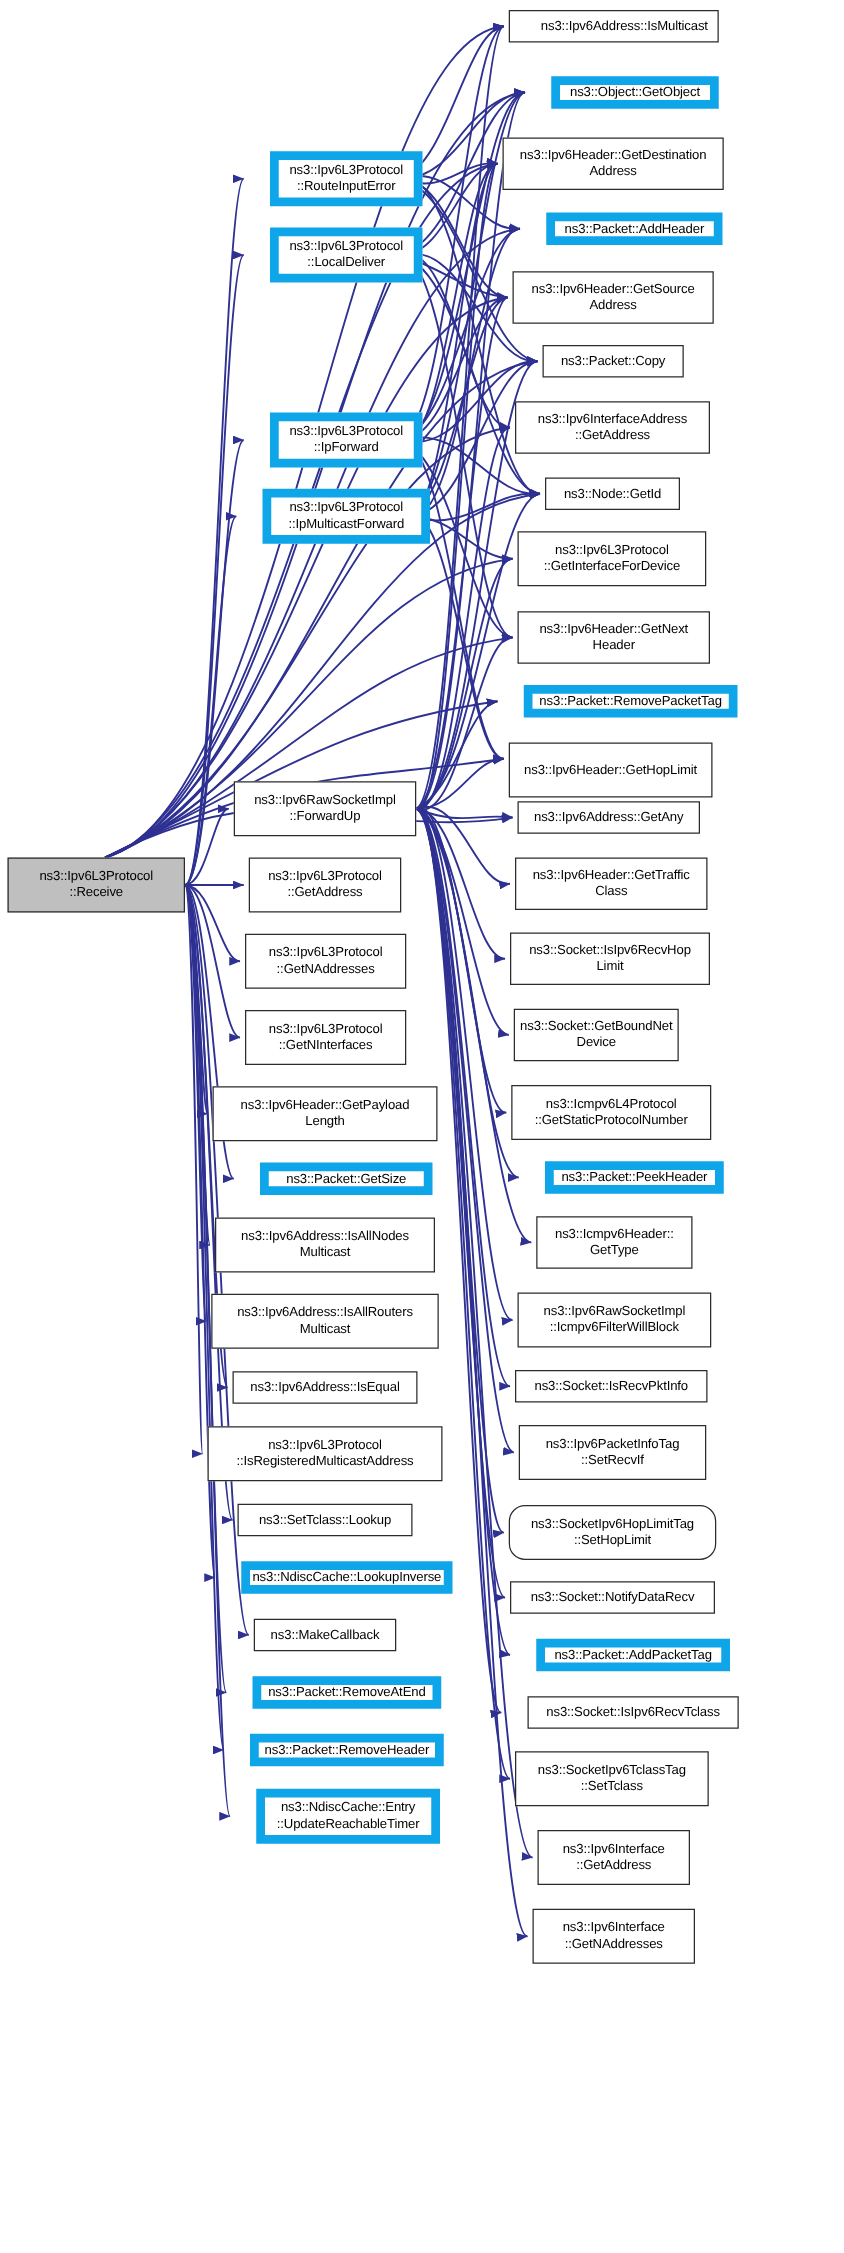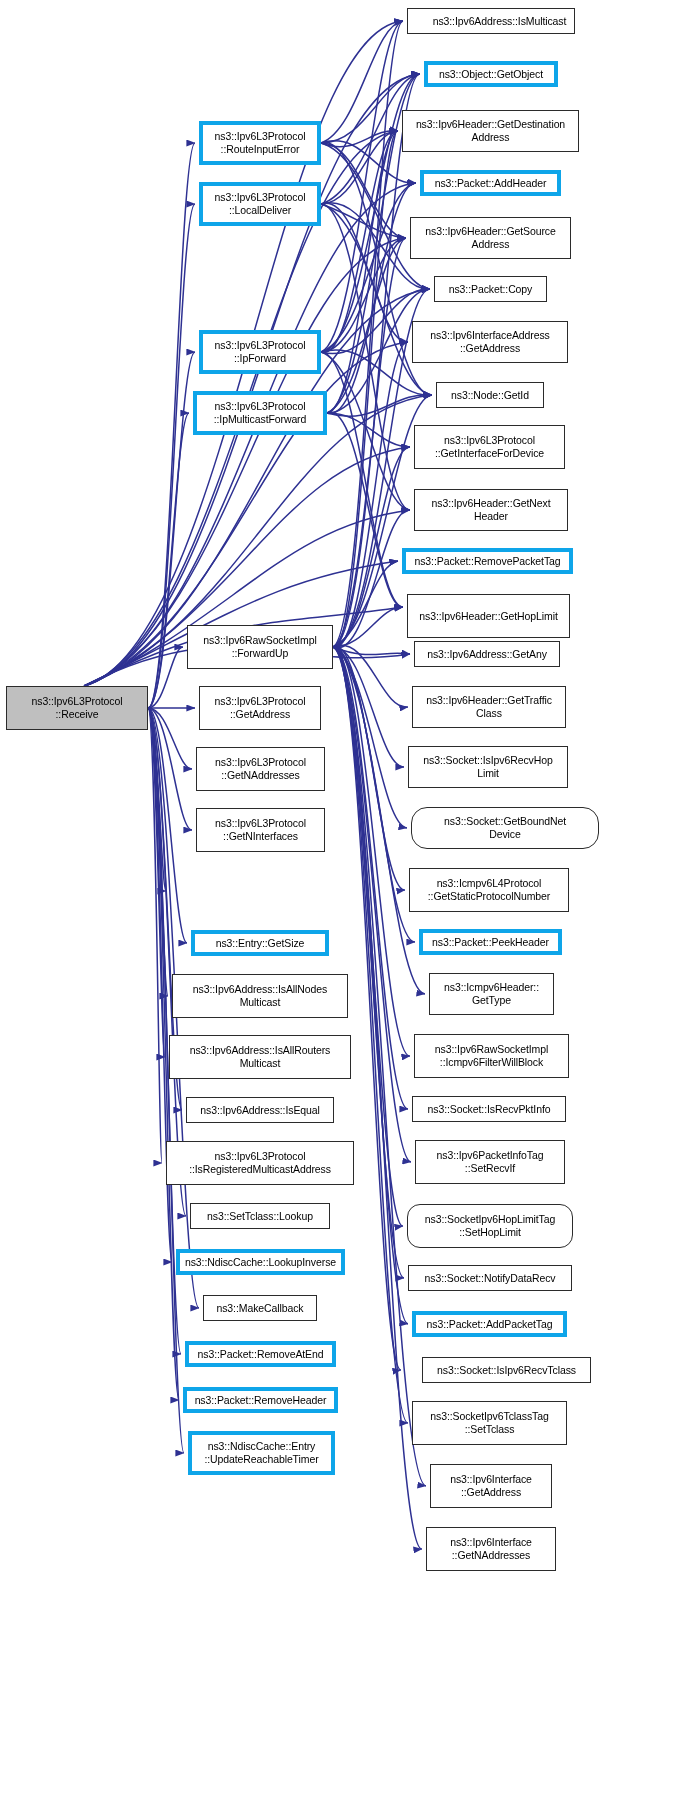--- a/index.html
+++ b/index.html
@@ -2,21 +2,21 @@
 <html><head>
 <meta charset="utf-8">
 <style>
   html,body{margin:0;padding:0;background:#ffffff;}
   body{font-family:"Liberation Sans", sans-serif;}
   #canvas{position:relative;width:675px;height:1802px;background:#ffffff;overflow:hidden;}
   svg#edges{position:absolute;left:0;top:0;width:675px;height:1802px;pointer-events:none;}
   .node{position:absolute;box-sizing:border-box;display:flex;align-items:center;justify-content:center;text-align:center;
         background:#ffffff;border:1px solid #2b2b2b;font-size:10.5px;line-height:13px;color:#000000;
         font-family:"Liberation Sans", sans-serif;letter-spacing:-0.1px;padding:1px 3px;}
-  .node.red{border:4px solid #0ea5e9;}
+  .node.red{border:7px solid #0ea5e9;margin-left:17px;}
   .node.root{background:#bfbfbf;border:1px solid #2b2b2b;}
   .node span{display:block;width:100%;}
 </style>
 </head>
 <body>
 
 <div id="canvas">
   <svg id="edges" viewBox="0 0 675 1802">
     <defs>
       <marker id="ah" markerWidth="9" markerHeight="7" refX="8.6" refY="3.5" orient="auto" markerUnits="userSpaceOnUse">
@@ -199,21 +199,21 @@
         <span>ns3::Ipv6Header::GetTraffic</span>
         <span>Class</span>
       </div>
     </div>
     <div class="node" style="left: 408px; top: 746px; width: 160px; height: 42px;">
       <div>
         <span>ns3::Socket::IsIpv6RecvHop</span>
         <span>Limit</span>
       </div>
     </div>
-    <div class="node" style="left: 411px; top: 807px; width: 188px; height: 42px; border-radius: 16px;">
+    <div class="node" style="left: 411px; top: 807px; width: 132px; height: 42px;">
       <div>
         <span>ns3::Socket::GetBoundNet</span>
         <span>Device</span>
       </div>
     </div>
     <div class="node" style="left: 409px; top: 868px; width: 160px; height: 44px;">
       <div>
         <span>ns3::Icmpv6L4Protocol</span>
         <span>::GetStaticProtocolNumber</span>
       </div>
@@ -326,23 +326,29 @@
         <span>ns3::Ipv6L3Protocol</span>
         <span>::GetNAddresses</span>
       </div>
     </div>
     <div class="node" style="left: 196px; top: 808px; width: 129px; height: 44px;">
       <div>
         <span>ns3::Ipv6L3Protocol</span>
         <span>::GetNInterfaces</span>
       </div>
     </div>
+    <div class="node" style="left: 170px; top: 869px; width: 180px; height: 44px;">
+      <div>
+        <span>ns3::Ipv6Header::GetPayload</span>
+        <span>Length</span>
+      </div>
+    </div>
     <div class="node red" style="left: 191px; top: 930px; width: 138px; height: 26px;">
       <div>
-        <span>ns3::Entry::GetSize</span>
+        <span>ns3::Packet::GetSize</span>
       </div>
     </div>
     <div class="node" style="left: 172px; top: 974px; width: 176px; height: 44px;">
       <div>
         <span>ns3::Ipv6Address::IsAllNodes</span>
         <span>Multicast</span>
       </div>
     </div>
     <div class="node" style="left: 169px; top: 1035px; width: 182px; height: 44px;">
       <div>

